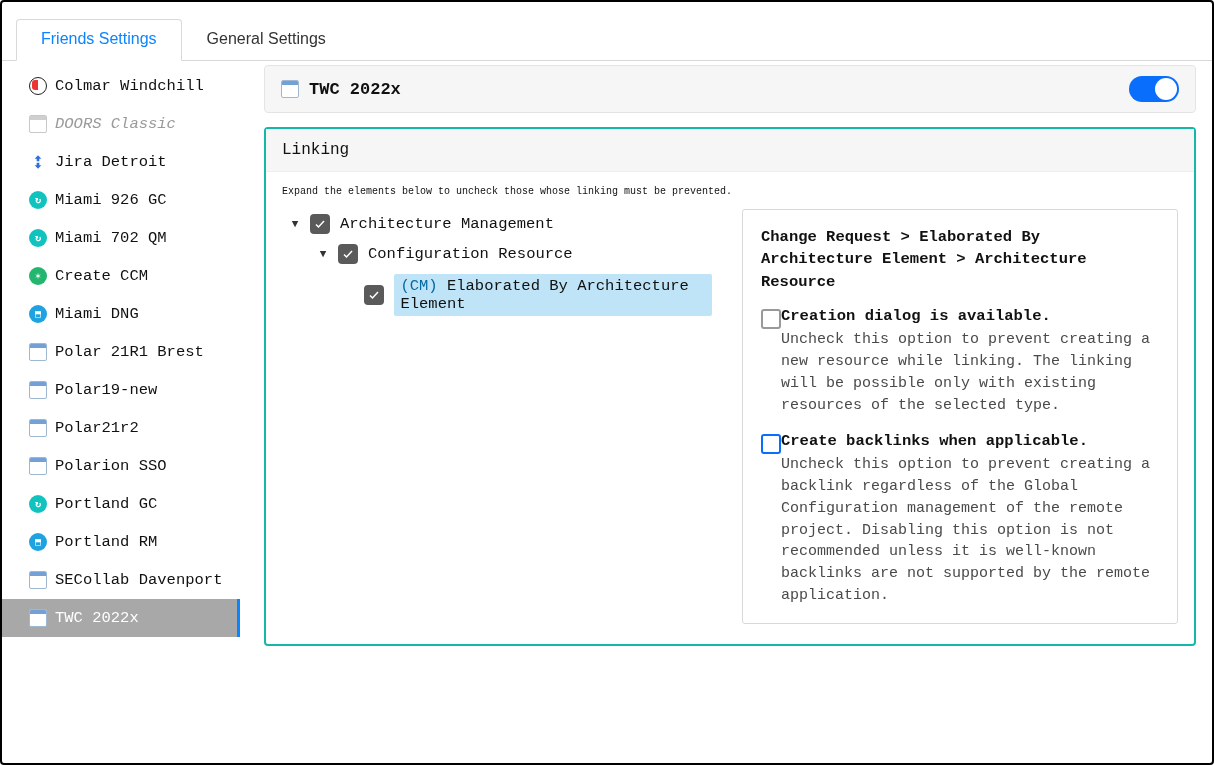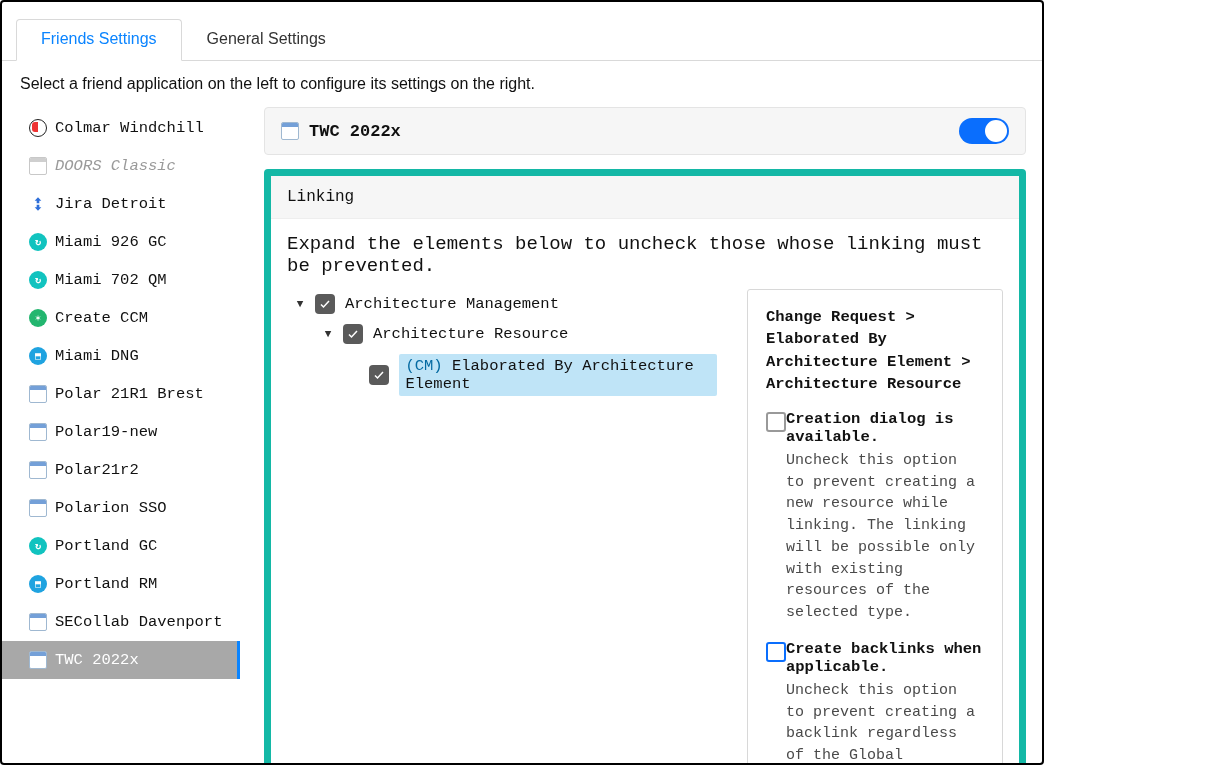--- a/index.html
+++ b/index.html
@@ -1,17 +1,17 @@
 <!DOCTYPE html>
 <html><head>
 <meta charset="utf-8">
 <style>
   * { box-sizing: border-box; margin: 0; padding: 0; }
   html, body { width: 1214px; height: 765px; font-family: -apple-system, "Segoe UI", Helvetica, Arial, sans-serif; font-size: 15px; color: #111; }
-  .frame { width: 1044px; height: 765px; border: 2px solid #000; border-radius: 4px; background: #fff; display: flex; flex-direction: column; overflow: hidden; }
+  .frame { width: 1214px; height: 765px; border: 2px solid #000; border-radius: 4px; background: #fff; display: flex; flex-direction: column; overflow: hidden; }
   
   .tabbar { display: flex; padding: 14px 14px 0 14px; border-bottom: 1px solid #d9d9d9; margin-top: 2px; }
   .tab { padding: 10px 24px 12px 24px; font-size: 16px; color: #222; cursor: pointer; position: relative; top: 1px; border: 1px solid transparent; border-bottom: none; }
   .tab.active { color: #0a84ff; border: 1px solid #d9d9d9; border-bottom: 1px solid #fff; border-top-left-radius: 4px; border-top-right-radius: 4px; background: #fff; }
   .tab.inactive { color: #333; }
   
   .instruction { padding: 14px 18px 10px 18px; font-size: 16px; color: #111; }
   .body { flex: 1; display: flex; min-height: 0; font-family: Liberation Mono, monospace; }
   .sidebar { width: 238px; border-right: none; padding: 6px 0; overflow-y: auto; }
   .side-item { display: flex; align-items: center; gap: 8px; padding: 10px 14px 10px 24px; cursor: pointer; font-size: 15.5px; color: #111; border-left: 3px solid transparent; }
@@ -27,24 +27,24 @@
   .sicon.circle-blue { border-radius: 50%; background: #1fa3e0; color: #fff; font-size: 10px; }
   .sicon.jira { color: #2e6fd9; }
   .sicon.jira svg { width: 16px; height: 16px; }
   .sicon.colmar { position: relative; border-radius: 50%; background: #fff; border: 1.5px solid #222; }
   .sicon.colmar::before { content: ""; position: absolute; left: 2px; top: 2px; width: 6px; height: 10px; background: #e33; border-radius: 3px 0 0 3px; }
   .main { flex: 1; padding: 4px 16px 16px 24px; overflow-y: auto; }
   .panel-head { display: flex; align-items: center; justify-content: space-between; background: #f6f6f6; border: 1px solid #e4e4e4; border-radius: 4px; padding: 10px 16px; }
   .panel-head-left { display: flex; align-items: center; gap: 10px; font-weight: 600; font-size: 17px; }
   .toggle { width: 50px; height: 26px; background: #0a6efd; border-radius: 13px; position: relative; cursor: pointer; }
   .toggle::after { content: ""; position: absolute; right: 2px; top: 2px; width: 22px; height: 22px; background: #fff; border-radius: 50%; }
-  .section { margin-top: 14px; border: 7px solid #14b8a6; border-radius: 4px; }
+  .section { margin-top: 14px; border: 2px solid #14b8a6; border-radius: 4px; }
   .section-head { background: #f6f6f6; padding: 12px 16px; font-size: 16px; font-weight: 500; border-bottom: 1px solid #eee; }
   .section-body { padding: 14px 16px 20px 16px; }
-  .section-sub { font-size: 19px; margin-bottom: 12px; }
+  .section-sub { font-size: 10px; margin-bottom: 12px; }
   .tree-and-detail { display: flex; align-items: flex-start; gap: 30px; margin-top: 6px; }
   .tree { flex: 0 0 430px; padding-left: 8px; }
   .tree-row { display: flex; align-items: center; gap: 10px; padding: 5px 0; font-size: 15.5px; }
   .tree-row .caret { width: 10px; display: inline-flex; justify-content: center; color: #333; font-size: 11px; }
   .tree-row.lvl1 { padding-left: 0; }
   .tree-row.lvl2 { padding-left: 28px; }
   .tree-row.lvl3 { padding-left: 56px; }
   .chk { width: 20px; height: 20px; border-radius: 4px; background: #5a5a5a; display: inline-flex; align-items: center; justify-content: center; flex-shrink: 0; }
   .chk svg { stroke: #fff; }
   .node-label .tag { color: #0369a1; }
@@ -62,21 +62,20 @@
 </head>
 <body>
 
 <div class="frame">
 
   <div class="tabbar">
     <div class="tab active">Friends Settings</div>
     <div class="tab inactive">General Settings</div>
   </div>
 
-  <div class="instruction">Select a friend application on the left to configure its settings on the right.</div>
 
   <div class="body">
 
     <div class="sidebar">
       <div class="side-item">
         <span class="sicon colmar"></span>
         <span>Colmar Windchill</span>
       </div>
       <div class="side-item disabled">
         <span class="sicon window gray"></span>
@@ -167,21 +166,21 @@
                 </span>
                 <span class="node-label">Architecture Management</span>
               </div>
               <div class="tree-row lvl2">
                 <span class="caret">▼</span>
                 <span class="chk">
                   <svg width="12" height="12" viewBox="0 0 24 24" fill="none" stroke-width="3">
                       <polyline points="4,13 9,18 20,6"></polyline>
                     </svg>
                 </span>
-                <span class="node-label">Architecture Resource</span>
+                <span class="node-label">Configuration Resource</span>
               </div>
               <div class="tree-row lvl3">
                 <span class="caret"></span>
                 <span class="chk">
                   <svg width="12" height="12" viewBox="0 0 24 24" fill="none" stroke-width="3">
                       <polyline points="4,13 9,18 20,6"></polyline>
                     </svg>
                 </span>
                 <span class="node-label selected">
                   <span class="tag">(CM)</span>

